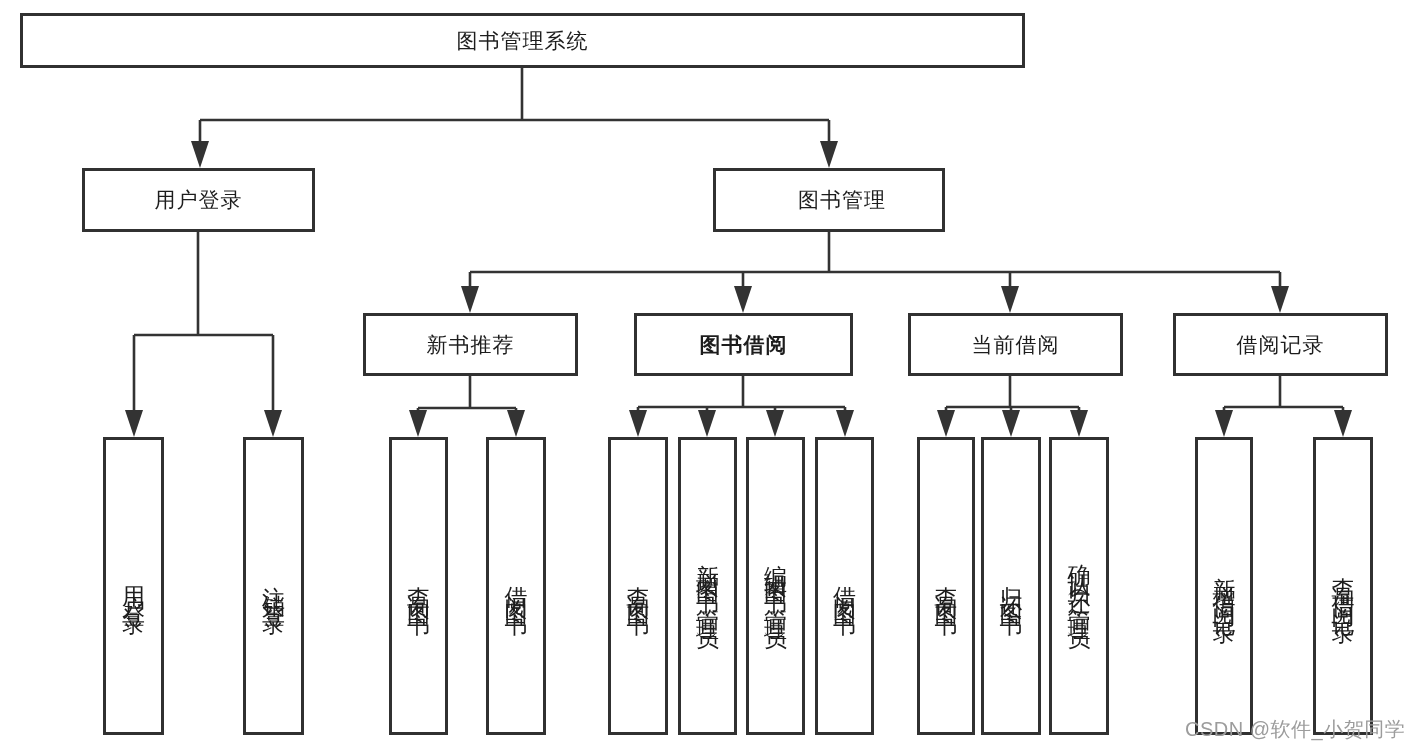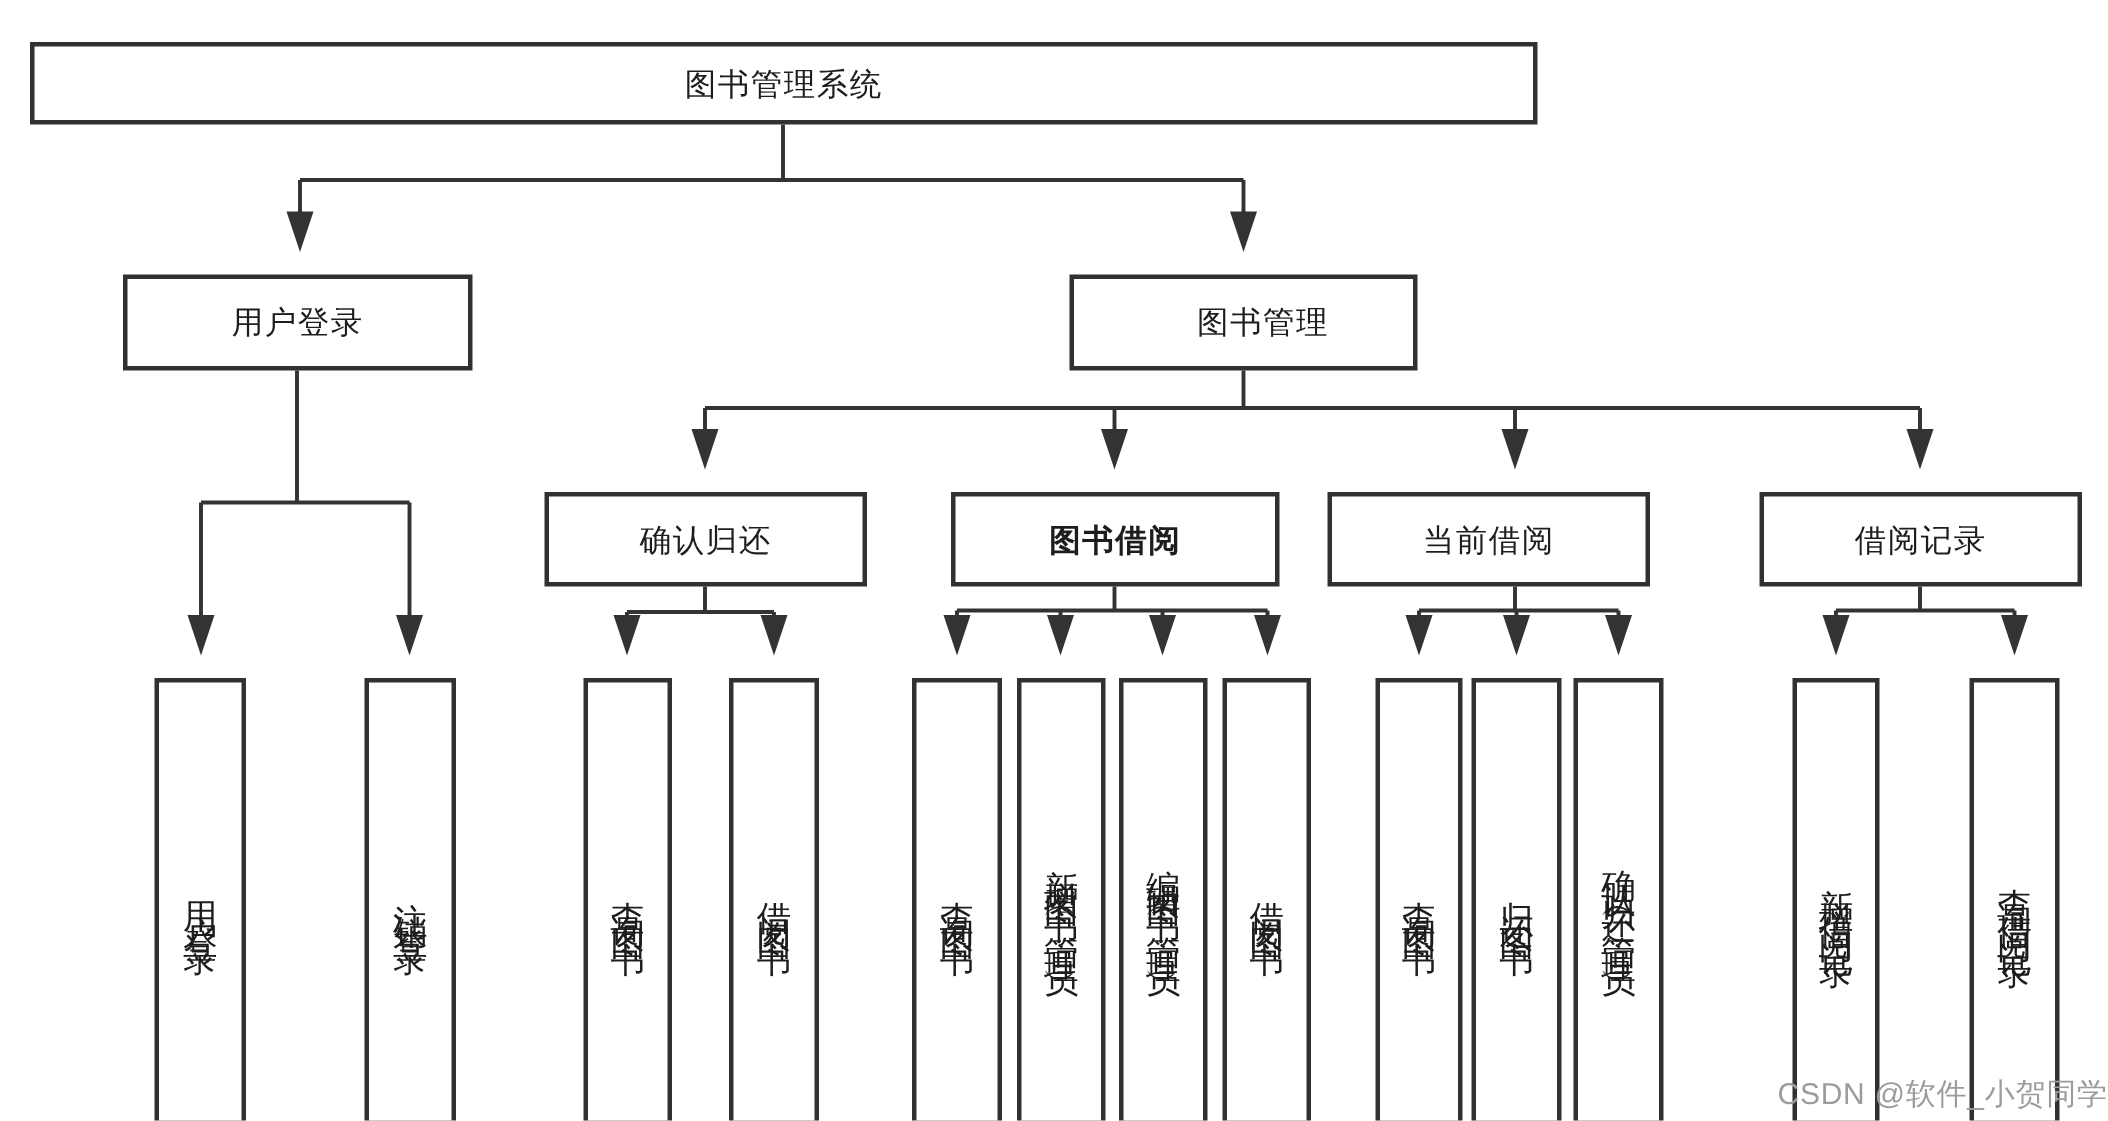--- a/index.html
+++ b/index.html
@@ -6,36 +6,36 @@
   body{
     width:1405px;height:747px;position:relative;background:#ffffff;
     font-family:"Liberation Sans","DejaVu Sans",sans-serif;
     overflow:hidden;
   }
   #wires{position:absolute;left:0;top:0;z-index:1;}
   .box{
     position:absolute;z-index:2;background:#ffffff;
     border:3px solid #313131;box-sizing:border-box;
     display:flex;align-items:center;justify-content:center;
-    color:#1d1d1d;font-size:21px;letter-spacing:1px;white-space:nowrap;margin-top:15px;
+    color:#1d1d1d;font-size:21px;letter-spacing:1px;white-space:nowrap;
   }
   .leaf{top:437px;height:298px;}
   .leaf .vtext{
     writing-mode:vertical-lr;text-orientation:mixed;
     font-size:23px;line-height:1;letter-spacing:9px;
   }
   
   #root{left:20px;top:13px;width:1005px;height:55px;}
   
   #n-user{left:82px;top:168px;width:233px;height:64px;}
   #n-book{left:713px;top:168px;width:232px;height:64px;padding-left:26px;}
   
   #n-rec{left:363px;top:313px;width:215px;height:63px;}
   #n-borrow{left:634px;top:313px;width:219px;height:63px;font-weight:bold;}
-  #n-current{left:885px;top:313px;width:215px;height:63px;}
+  #n-current{left:908px;top:313px;width:215px;height:63px;}
   #n-record{left:1173px;top:313px;width:215px;height:63px;}
   
   #l1{left:103px;width:61px;}
   #l2{left:243px;width:61px;}
   #l3{left:389px;width:59px;}
   #l4{left:486px;width:60px;}
   #l5{left:608px;width:60px;}
   #l6{left:678px;width:59px;}
   #l7{left:746px;width:59px;}
   #l8{left:815px;width:59px;}
@@ -97,21 +97,21 @@
 </div>
 
 <div class="box" id="n-user">
   <span>用户登录</span>
 </div>
 <div class="box" id="n-book">
   <span>图书管理</span>
 </div>
 
 <div class="box" id="n-rec">
-  <span>确认归还</span>
+  <span>新书推荐</span>
 </div>
 <div class="box" id="n-borrow">
   <span>图书借阅</span>
 </div>
 <div class="box" id="n-current">
   <span>当前借阅</span>
 </div>
 <div class="box" id="n-record">
   <span>借阅记录</span>
 </div>

